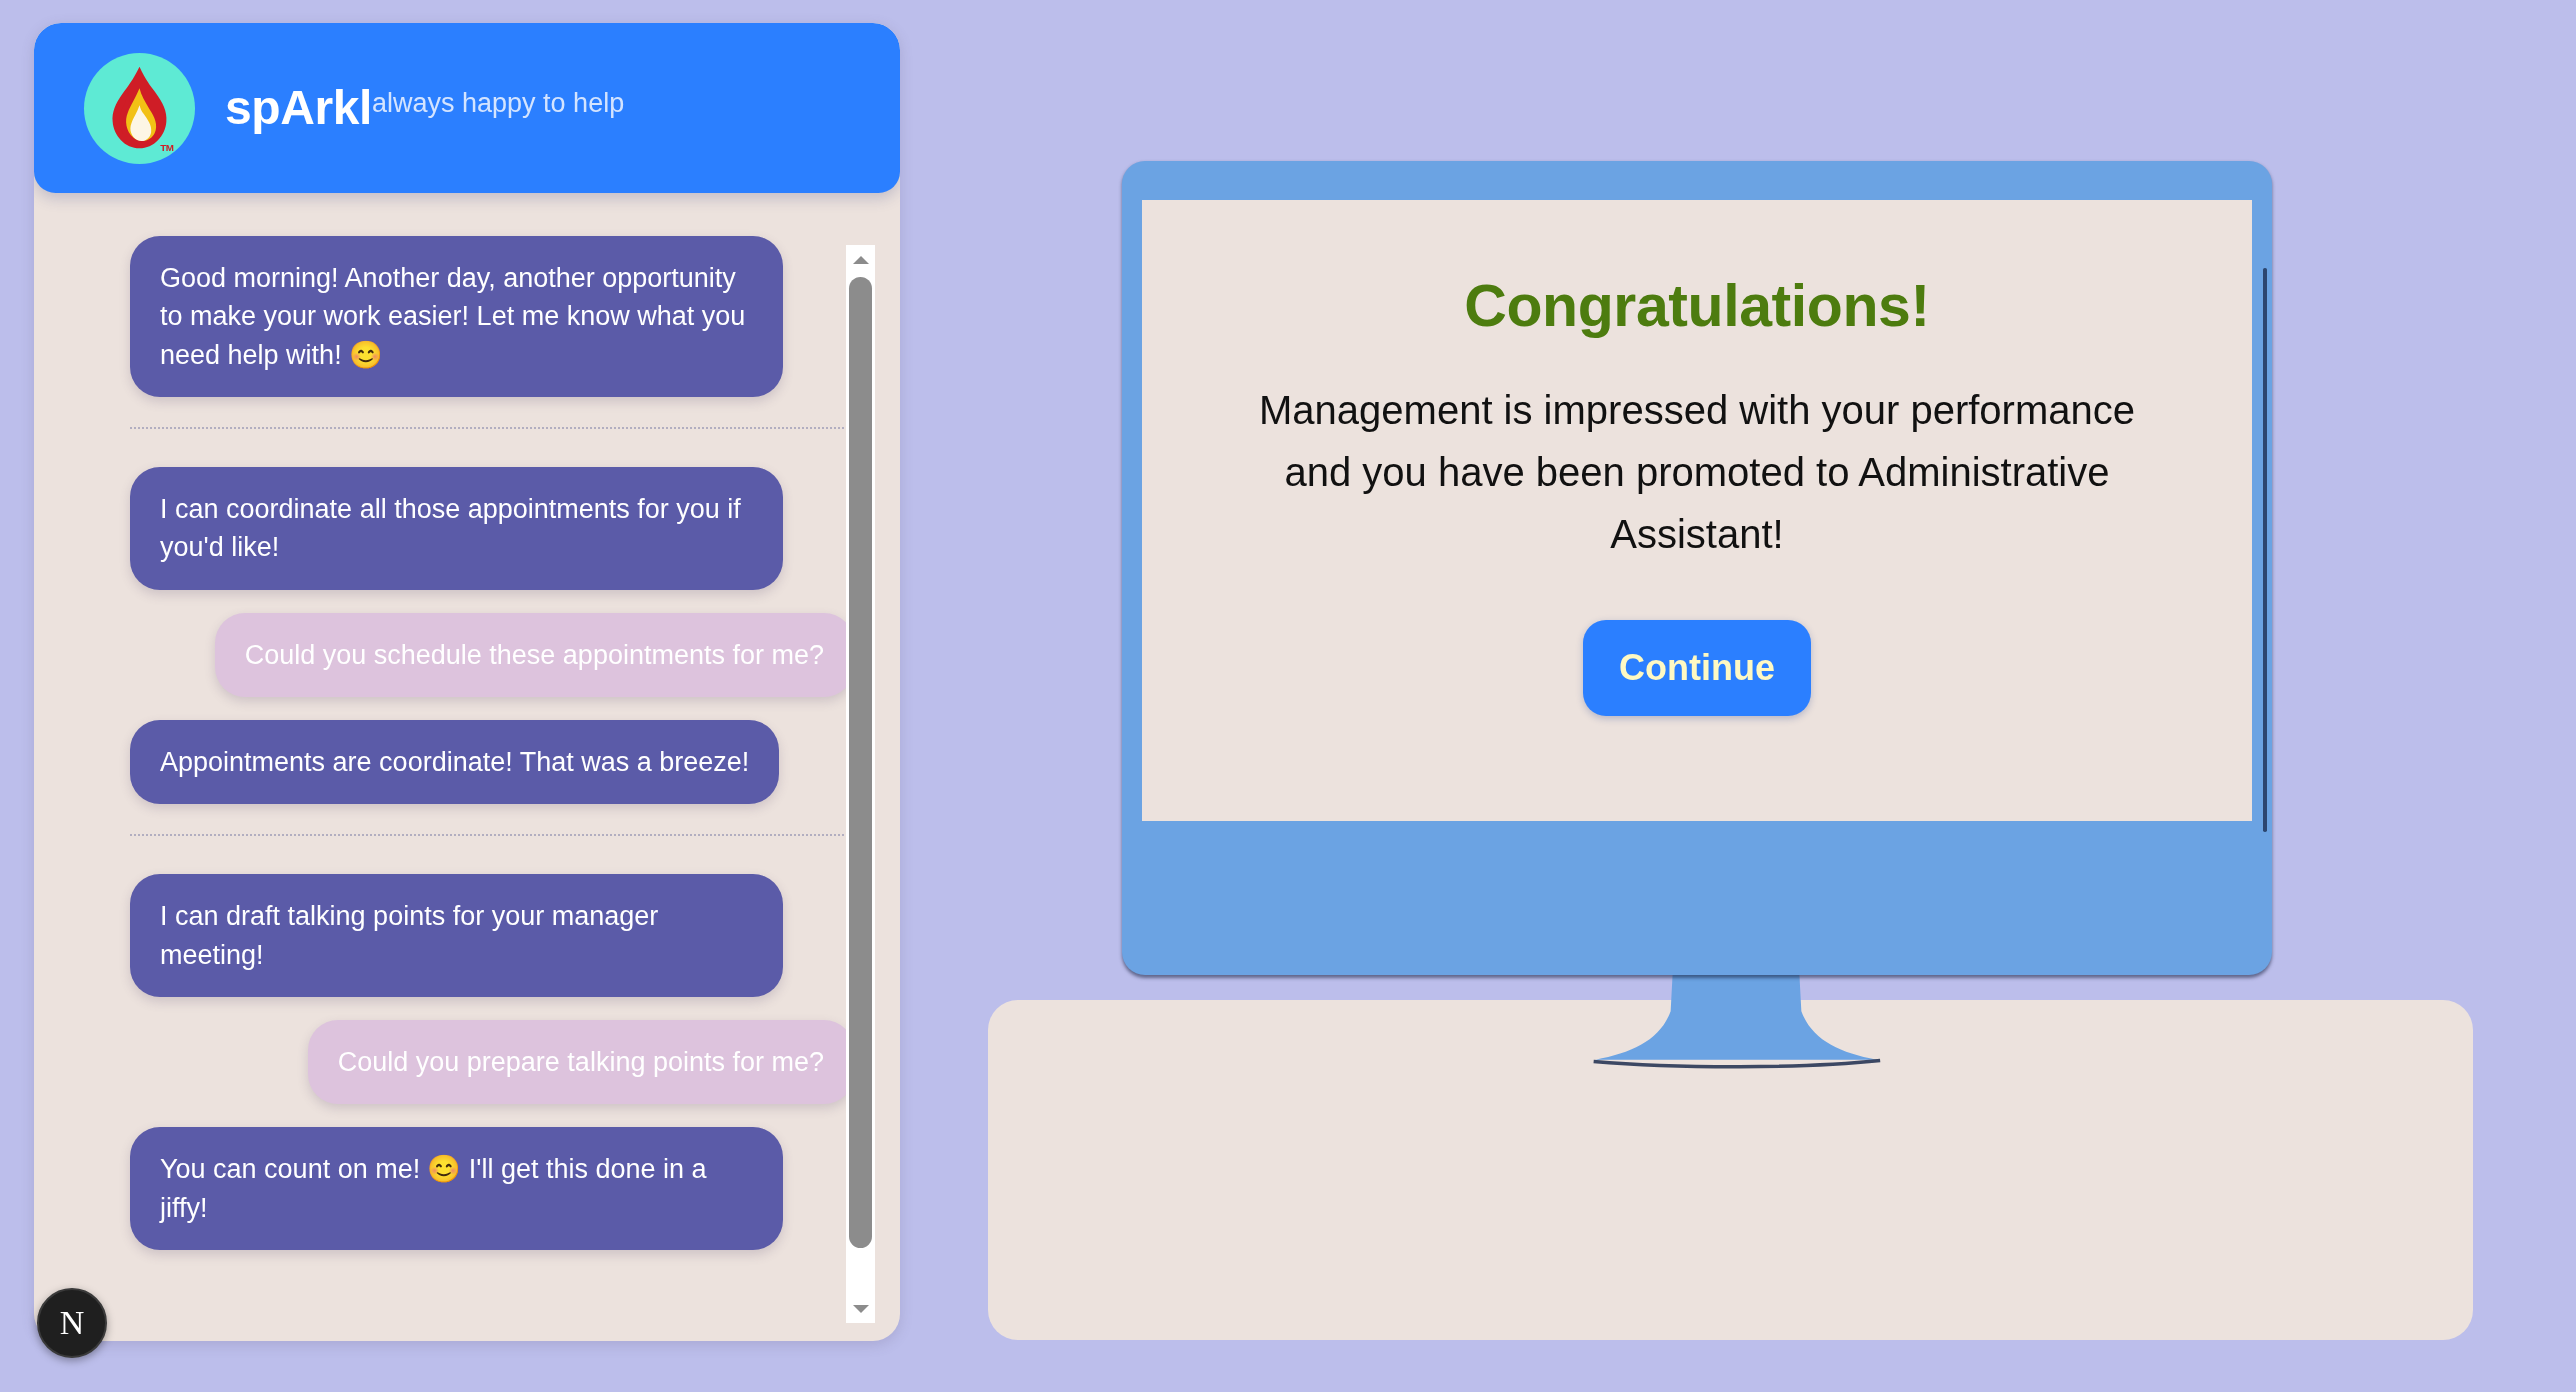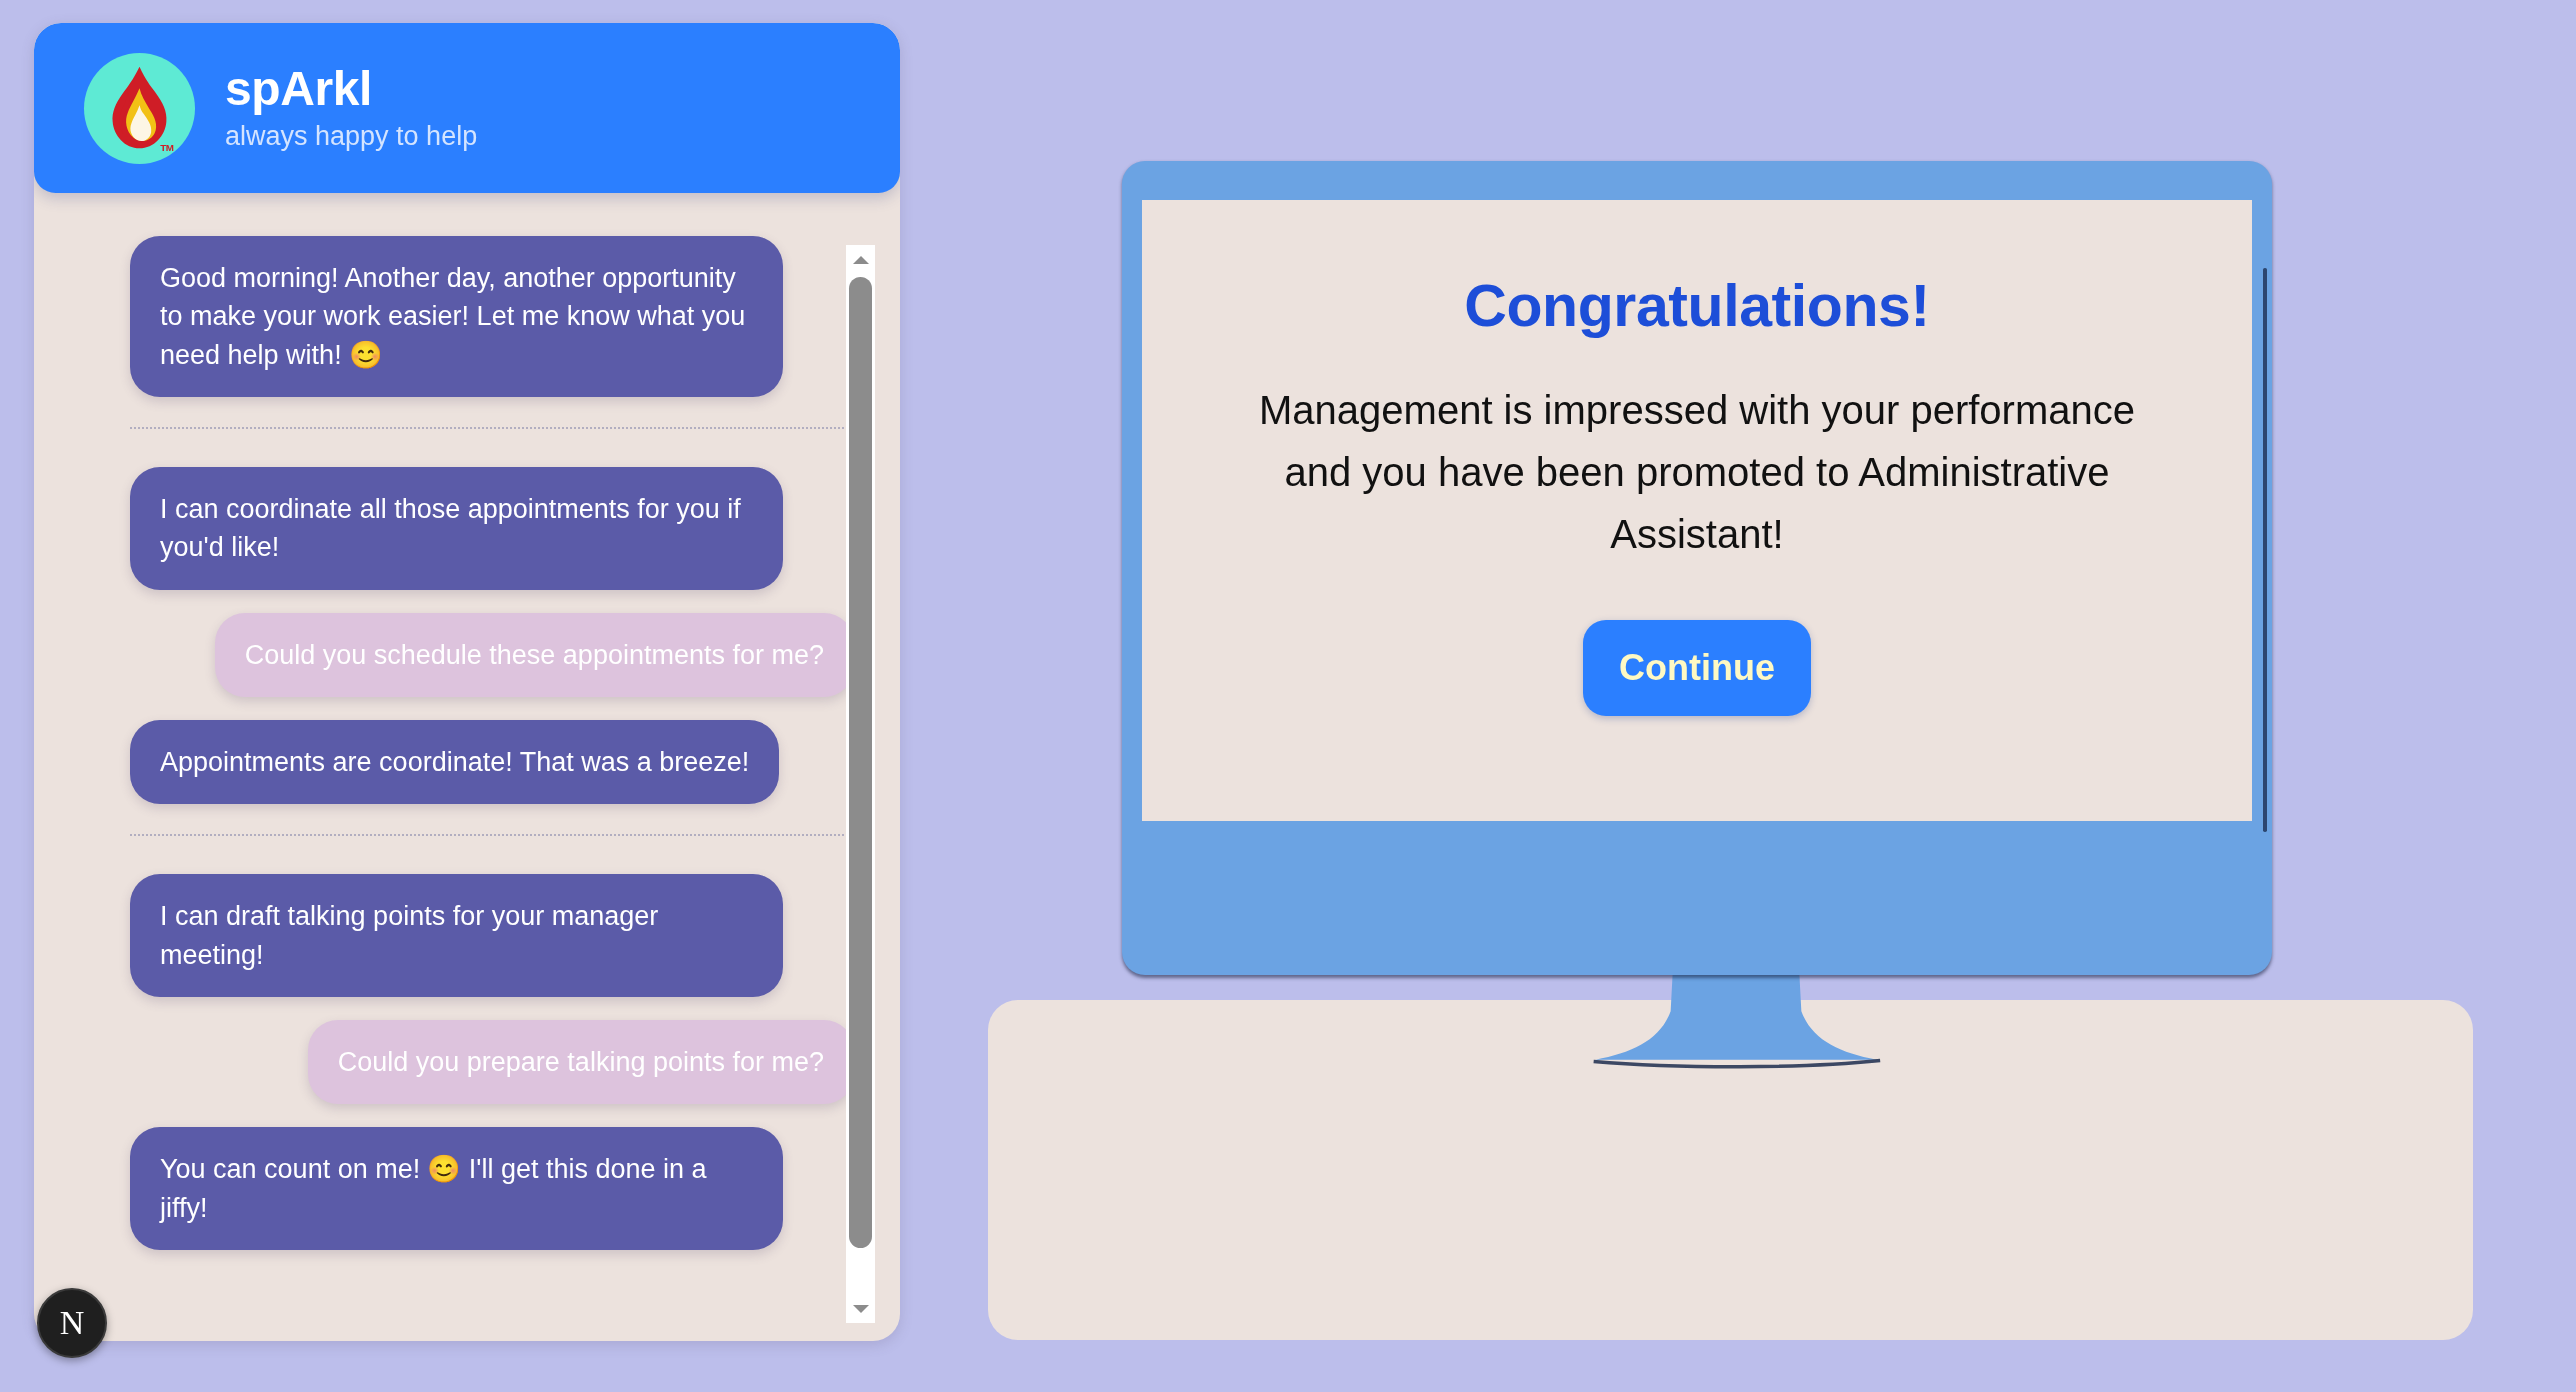--- a/index.html
+++ b/index.html
@@ -63,21 +63,21 @@
     bottom: 10.7px;
     font-size: 9.8px;
     color: #cf1d26;
     font-weight: bold;
     letter-spacing: -0.4px;
   }
 
   #brand-text {
     margin-left: 30px;
     display: flex;
-    flex-direction: column;
+    flex-direction: row;
     justify-content: center;
   }
   #brand-title {
     font-size: 48px;
     font-weight: bold;
     color: #ffffff;
     line-height: 1.08;
     letter-spacing: -0.4px;
   }
   #brand-subtitle {
@@ -267,21 +267,21 @@
     position: absolute;
     left: 0; right: 0; top: 0; bottom: 0;
     display: flex;
     flex-direction: column;
     align-items: center;
     padding-top: 72px;
   }
   #modal-title {
     font-size: 59px;
     font-weight: bold;
-    color: #1d4ed8;
+    color: #4d7c0f;
     letter-spacing: -0.4px;
     margin-bottom: 39px;
   }
   #modal-body {
     font-size: 40px;
     line-height: 1.55;
     color: #111111;
     text-align: center;
     max-width: 913px;
   }

